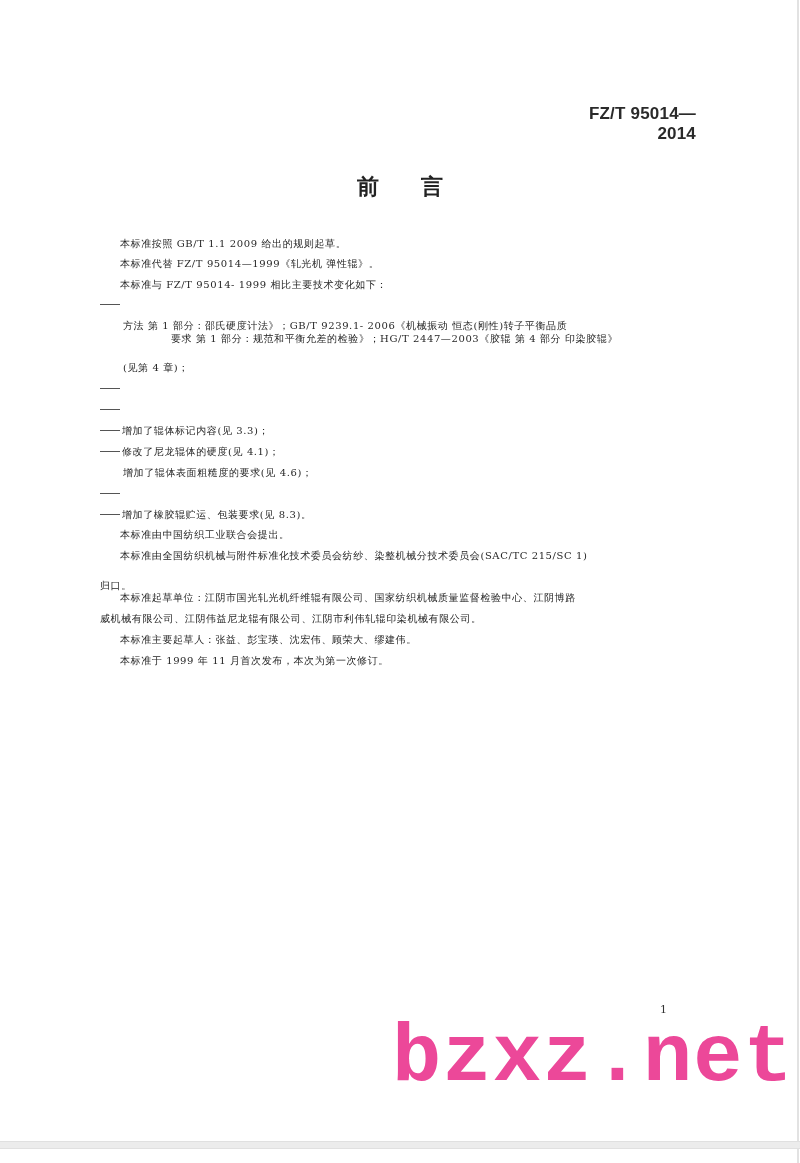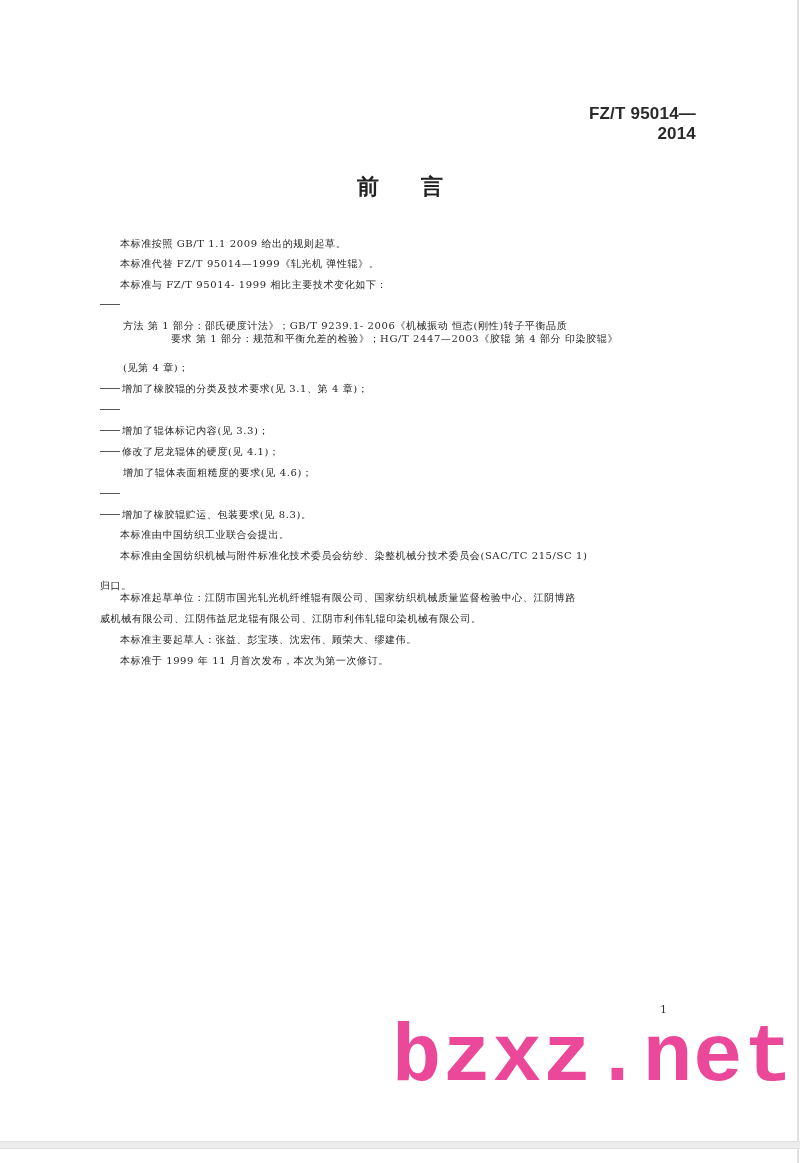--- a/index.html
+++ b/index.html
@@ -122,21 +122,21 @@
   <div class="line" style="left:120px; top:45px;">本标准与 FZ/T 95014- 1999 相比主要技术变化如下：</div>
 
   <div class="line" style="left:100px; top:65px;">
     <span class="dash"></span>
   </div>
   <div class="line" style="left:123px; top:86px;">方法  第 1 部分：邵氏硬度计法》；GB/T 9239.1- 2006《机械振动  恒态(刚性)转子平衡品质</div>
   <div class="line" style="left:123px; top:99px;margin-left:48px;">要求  第 1 部分：规范和平衡允差的检验》；HG/T 2447—2003《胶辊  第 4 部分  印染胶辊》</div>
   <div class="line" style="left:123px; top:128px;">(见第 4 章)；</div>
 
   <div class="line" style="left:100px; top:149px;">
-    <span class="dash"></span><span>增加了橡胶辊的分类及技术要求(见 3.1、第 4 章)；</span>
+    <span class="dash"></span>
   </div>
   <div class="line" style="left:100px; top:170px;">
     <span class="dash"></span>
   </div>
   <div class="line" style="left:100px; top:191px;">
     <span class="dash"></span><span>增加了辊体标记内容(见 3.3)；</span>
   </div>
   <div class="line" style="left:100px; top:212px;">
     <span class="dash"></span><span>修改了尼龙辊体的硬度(见 4.1)；</span>
   </div>

